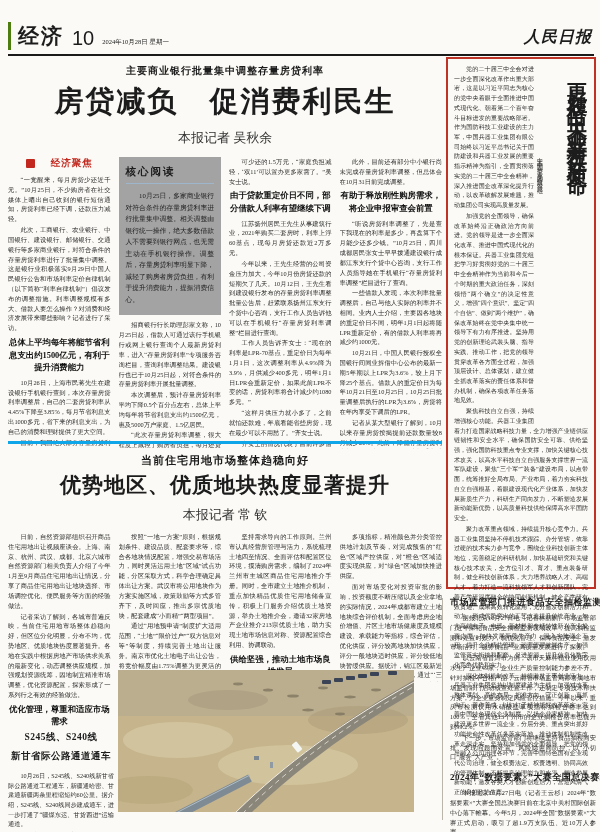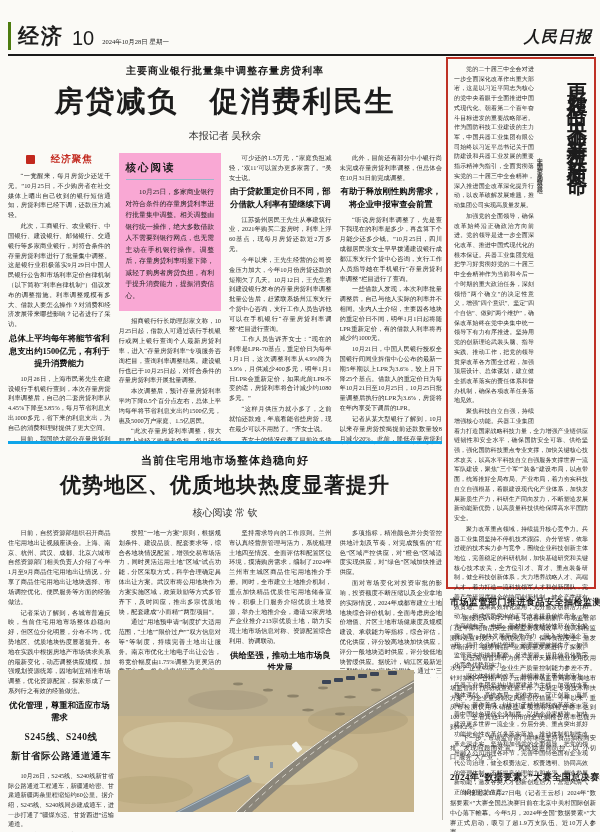--- a/index.html
+++ b/index.html
@@ -16,27 +16,27 @@
   .masthead { position:absolute; right:2px; bottom:6px; font-size:16px; font-weight:bold; font-style:italic; letter-spacing:1px; }
 
   
   .tiny p, p.tiny { font-size:6.3px; line-height:1.56; text-align:justify; text-indent:2em; margin-bottom:1px; color:#2a2a2a; }
   .subhead { font-weight:bold; font-size:8.4px; line-height:1.5; margin:4px 0 3px; color:#111; text-align:center; }
 
   
   .main-art { position:absolute; left:8px; top:64px; width:434px; }
   .kicker { text-align:center; font-weight:bold; font-size:10px; letter-spacing:1px; }
   .headline { text-align:center; font-weight:bold; font-size:29px; letter-spacing:2px; margin-top:4px; font-family:"Liberation Sans", sans-serif; }
-  .byline { text-align:center; font-size:10px; margin-top:7px; color:#333; }
+  .byline { text-align:center; font-size:13px; margin-top:7px; color:#333; }
   .cols { display:flex; gap:8px; margin-top:10px; align-items:flex-start; }
   .col { flex:1; height:292px; overflow:hidden; }
   .focus-tag { display:flex; align-items:center; justify-content:center; gap:16px; margin-bottom:5px; }
   .focus-icon { width:9px; height:9px; background:#c2281e; display:inline-block; border-radius:1px; }
   .focus-label { color:#c2281e; font-weight:bold; font-size:9.5px; letter-spacing:1px; }
-  .core-box { background:#f9a8d4; padding:8px 7px 9px; margin-bottom:5px; }
+  .core-box { background:#a3a3a3; padding:8px 7px 9px; margin-bottom:5px; }
   .core-title { font-weight:bold; font-size:10.5px; letter-spacing:2px; padding-bottom:4px; border-bottom:1px solid #9db6cc; margin-bottom:6px; }
   .core-box p { font-size:6.8px; line-height:1.7; text-align:justify; text-indent:2em; color:#222; }
 
   
   .red-box { position:absolute; left:446px; top:57px; width:150px; height:532px; border:2px solid #bf3226; background:#fbfaf6; padding:6px 6px 4px; }
   .rb-float { float:right; width:54px; height:352px; position:relative; }
   .rb-title { position:absolute; right:0; top:2px; writing-mode:vertical-rl; font-family:"Liberation Sans", sans-serif; font-weight:bold; font-size:20.5px; letter-spacing:7px; line-height:1.05; }
   .rb-byline { position:absolute; left:1px; top:88px; writing-mode:vertical-rl; font-size:6px; letter-spacing:2px; color:#333; }
   .red-box p { font-size:6px; line-height:1.62; text-align:justify; text-indent:2em; margin-bottom:1px; color:#2a2a2a; }
 
@@ -146,21 +146,21 @@
         <p>加强党的全面领导，确保改革始终沿正确政治方向前进。党的领导是进一步全面深化改革、推进中国式现代化的根本保证。兵器工业集团党组把学习好贯彻好党的二十届三中全会精神作为当前和今后一个时期的重大政治任务，深刻领悟“两个确立”的决定性意义，增强“四个意识”、坚定“四个自信”、做到“两个维护”，确保改革始终在党中央集中统一领导下有力有序推进。坚持用党的创新理论武装头脑、指导实践、推动工作，把党的领导贯穿改革各方面全过程，加强顶层设计、总体谋划，建立健全抓改革落实的责任体系和督办机制，确保各项改革任务落地见效。</p>
         <p>聚焦科技自立自强，持续增强核心功能。兵器工业集团着力打造国家战略科技力量，全力增强产业链供应链韧性和安全水平，确保国防安全可靠、供给坚强，强化国防科技重点专业支撑，加快关键核心技术攻关，以高水平科技自立自强服务支撑世界一流军队建设，聚焦“三个军”“装备”建设布局，以点带面，统筹推好全局布局、产业布局，着力夯实科技自立自强根基，着眼建设现代化产业体系，加快发展新质生产力，科研生产同向发力，不断塑造发展新动能新优势，以高质量科技供给保障高水平国防安全。</p>
         <p>聚力改革重点领域，持续提升核心竞争力。兵器工业集团坚持不停机技术跟踪、办分管辖，依靠过硬的技术实力参与竞争，围绕企业科技创新主体地位，完善稳定的科研机制，加快基础研究和关键核心技术攻关，全方位引才、育才、重点装备研制，健全科技创新体系，大力培养战略人才、高端人才，着力打造一流科技领军人才和创新团队，完善产学研深度融合的协同创新机制，健全产学研有效贯通、成果高效转化应用，充分激发创新活力和动力，形成优势突出的工艺改造提升传统产业，加大高端电子、电器、新材料和专精特性新兴产业投资力度，加快发展新质生产力，深入实施强企工程，提升企业精益管理、运营管理效能生产，加强监管落实衔接和配套，促进资源、提升信息化数字化竞争优势和实力。</p>
         <p>深化体制机制改革，持续激发干事创业活力。兵器工业集团坚持以制度建设为主线，加强对改革整体谋划、系统布局，把准方向、守正创新，真抓实干、善作善成，以钉钉子精神抓好改革落实，完善中国特色现代企业制度，弘扬企业家精神，加快建设更多世界一流企业，分层分类、重点突出抓好功能使命性改革任务落实落地，推动体制机制性改革走深走实。坚持和加强党的全面领导，把党的领导融入公司治理各环节，完善中国特色国有企业现代公司治理，健全权责法定、权责透明、协同高效的管理体制，不断提升治理能力和水平，塑造发展新动能，激发各类人才创新创造活力，营造风清气正的良好政治生态。</p>
       </div>
   </div>
 
   <div class="land-art tiny">
     <div class="land-kicker">当前住宅用地市场整体趋稳向好</div>
     <div class="land-headline">优势地区、优质地块热度显著提升</div>
-    <div class="byline">核心阅读 常 钦</div>
+    <div class="byline">本报记者 常 钦</div>
     <div class="land-cols">
       <div class="land-col tall">
         <div>
             <p>日前，自然资源部组织召开商品住宅用地出让视频座谈会。上海、南京、杭州、武汉、成都、北京六城市自然资源部门相关负责人介绍了今年1月至9月商品住宅用地出让情况，分享了商品住宅用地出让地块选择、市场调控优化、便民服务等方面的经验做法。</p>
             <p>记者采访了解到，各城市普遍反映，当前住宅用地市场整体趋稳向好，但区位分化明显，分布不均，优势地区、优质地块热度显著提升。各地在实践中根据房地产市场供求关系的最新变化，动态调整供应规模，加强规划资源统筹，因地制宜精准市场调整，优化资源配置，探索形成了一系列行之有效的经验做法。</p>
           </div>
         <div class="subhead">优化管理，尊重和适应市场需求</div>
 
       </div>
       <div class="land-col">

